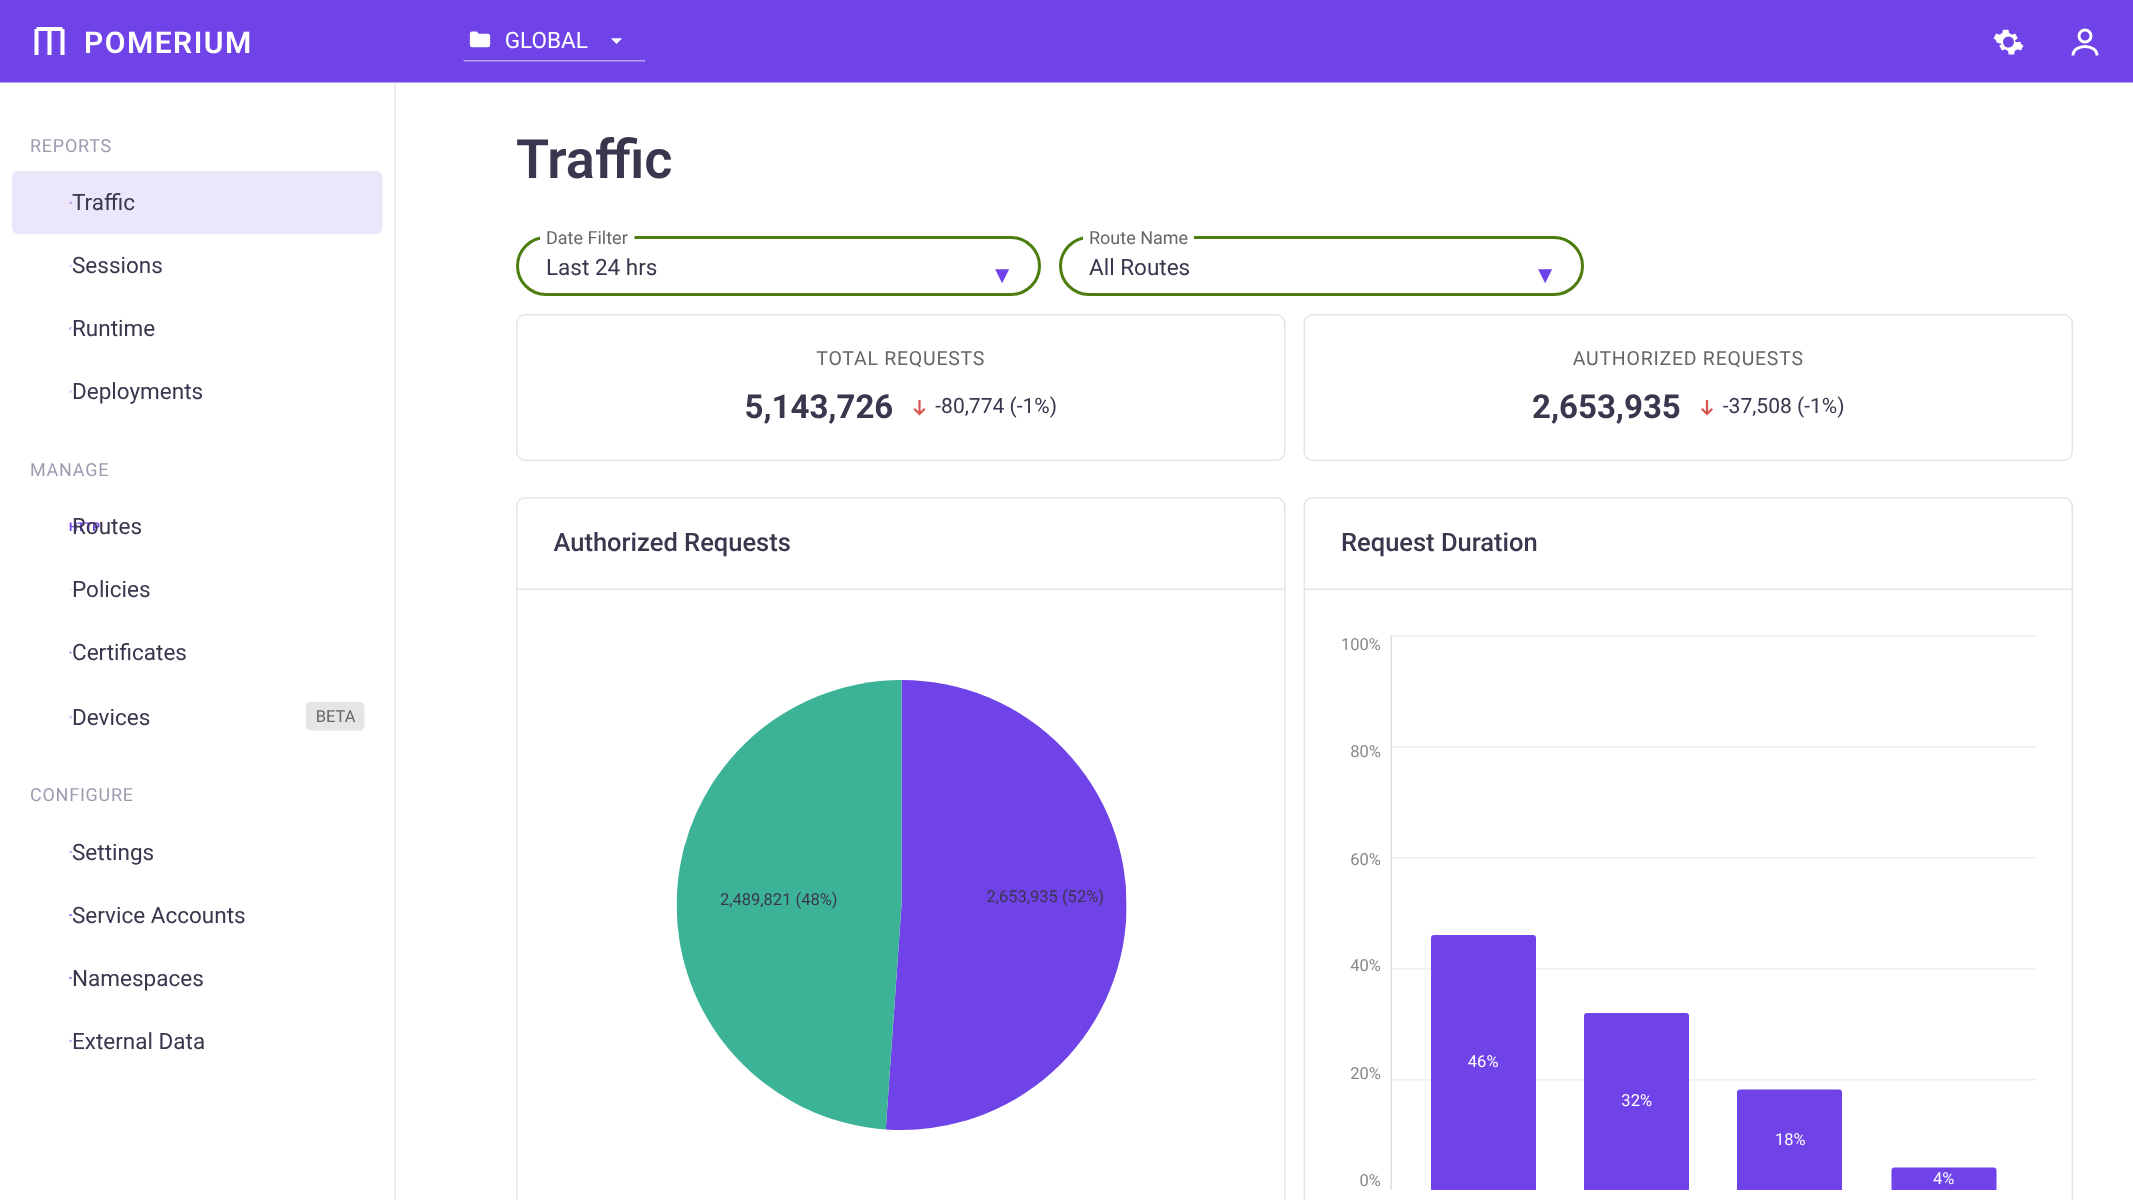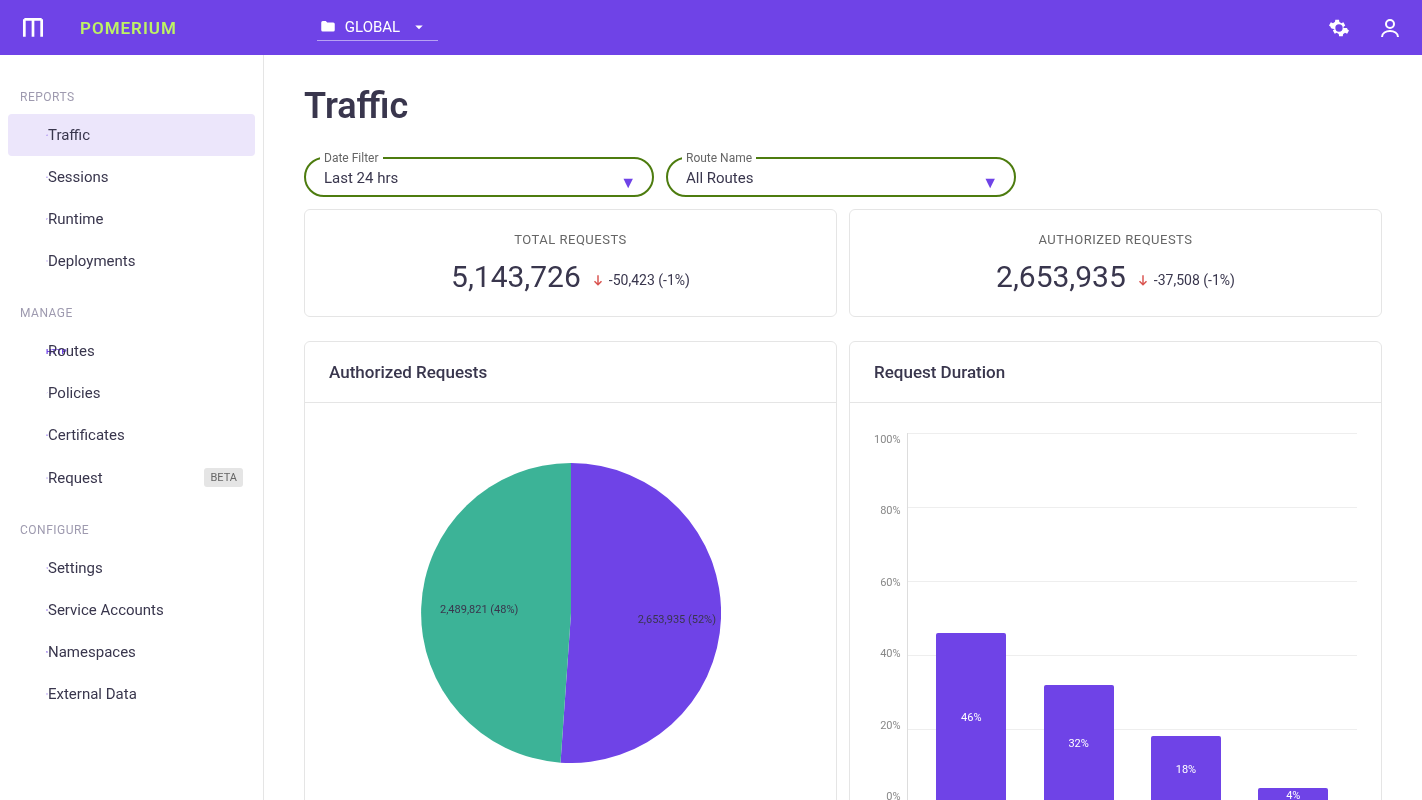--- a/index.html
+++ b/index.html
@@ -1,42 +1,42 @@
 <!DOCTYPE html>
 <html><head>
 <meta charset="utf-8">
 <style>
 * { box-sizing: border-box; margin: 0; padding: 0; }
 body { font-family: -apple-system, BlinkMacSystemFont, "Segoe UI", Roboto, sans-serif; background: #fff; color: #39364d; width: 1422px; height: 800px; overflow: hidden; }
 .header { height: 55px; background: #6f43e7; display: flex; align-items: center; padding: 0 20px; }
-.logo { display: flex; align-items: center; color: #bef264; font-weight: 600; font-size: 17px; letter-spacing: 1px; gap: 24px; }
+.logo { display: flex; align-items: center; color: #ffffff; font-weight: 600; font-size: 20px; letter-spacing: 1px; }
 .logo svg { margin-right: 10px; }
 .namespace-select { margin-left: 140px; display: flex; align-items: center; color: #fff; font-size: 15px; cursor: pointer; border-bottom: 1px solid rgba(255,255,255,0.5); padding: 4px 2px; }
 .namespace-select svg { margin-right: 8px; }
 .header-right { margin-left: auto; display: flex; gap: 28px; align-items: center; }
 .header-right svg { cursor: pointer; }
-.layout { display: flex; height: calc(800px - 55px); }
+.layout { display: flex; height: calc(800px - 55px); gap: 40px; }
 .sidebar { width: 264px; border-right: 1px solid #e5e5e5; padding: 25px 0 0 8px; overflow-y: auto; }
 .section-label { font-size: 12px; color: #9e9aaf; letter-spacing: 0.5px; padding: 10px 0 10px 12px; }
 .nav-item { display: flex; align-items: center; padding: 12px 12px; margin: 0 8px 0 0; border-radius: 4px; cursor: pointer; font-size: 15px; color: #39364d; }
 .nav-item.active { background: #ece6fb; }
 .nav-item .icon { width: 28px; display: inline-flex; color: #6f43e7; padding-left: 26px; }
 .nav-item .badge { margin-left: auto; background: #e5e5e5; color: #666; font-size: 11px; padding: 3px 6px; border-radius: 3px; }
 .main { flex: 1; padding: 30px 40px; overflow-y: auto; }
 .page-title { font-size: 36px; font-weight: 600; margin-bottom: 30px; }
 .filter-row { display: flex; gap: 12px; margin-bottom: 12px; }
 .select { position: relative; width: 350px; border: 2px solid #4d7c0f; border-radius: 22px; padding: 4px 18px 8px; cursor: pointer; }
 .select-label { position: absolute; top: -8px; left: 14px; background: #fff; padding: 0 4px; font-size: 12px; color: #666; }
 .select-value { font-size: 15px; padding-top: 6px; }
 .select-caret { position: absolute; right: 16px; top: 14px; color: #6f43e7; }
 .stats-row { display: flex; gap: 12px; margin-bottom: 24px; }
 .stat { flex: 1; border: 1px solid #e5e5e5; border-radius: 6px; padding: 22px 34px; text-align: center; }
 .stat-label { font-size: 13px; color: #666; letter-spacing: 0.5px; margin-bottom: 12px; }
 .stat-body { display: flex; justify-content: center; align-items: baseline; gap: 10px; }
-.stat-value { font-size: 30px; font-weight: 400; }
+.stat-value { font-size: 22px; font-weight: 700; }
 .trend { display: inline-flex; align-items: center; font-size: 14px; color: #39364d; }
 .trend svg { margin-right: 4px; }
 .panel-row { display: flex; gap: 12px; }
 .panel { flex: 1; border: 1px solid #e5e5e5; border-radius: 6px; }
 .panel-header { padding: 20px 24px; font-size: 17px; font-weight: 500; border-bottom: 1px solid #e5e5e5; }
 .panel-body { padding: 20px 24px; position: relative; }
 .pie-wrap { display: flex; justify-content: center; padding-top: 40px; }
 .pie-label { position: absolute; font-size: 11px; }
 .bar-chart { display: flex; padding-top: 10px; }
 .y-axis { display: flex; flex-direction: column; justify-content: space-between; height: 370px; font-size: 11px; color: #888; text-align: right; padding-right: 6px; }
@@ -141,21 +141,21 @@
         </span>
       <span>Certificates</span>
     </div>
     <div class="nav-item">
       <span class="icon">
           <svg width="16" height="16" viewBox="0 0 24 24" fill="none" stroke="currentColor" stroke-width="2">
             <rect x="4" y="5" width="16" height="11" rx="1"></rect>
             <path d="M2 19h20"></path>
           </svg>
         </span>
-      <span>Request</span>
+      <span>Devices</span>
       <span class="badge">BETA</span>
     </div>
 
     <div class="section-label" style="margin-top:14px">CONFIGURE</div>
     <div class="nav-item">
       <span class="icon">
           <svg width="16" height="16" viewBox="0 0 24 24" fill="currentColor">
             <path d="M12 8a4 4 0 100 8 4 4 0 000-8zm9 4l2 1.6-2 3.4-2.4-.9a7 7 0 01-2 1.2l-.4 2.5h-4l-.4-2.5a7 7 0 01-2-1.2l-2.4.9-2-3.4 2-1.6a7 7 0 010-2.4l-2-1.6 2-3.4 2.4.9a7 7 0 012-1.2L10 3h4l.4 2.5a7 7 0 012 1.2l2.4-.9 2 3.4-2 1.6a7 7 0 010 2.4z"></path>
           </svg>
         </span>
@@ -210,21 +210,21 @@
 
     <div class="stats-row">
       <div class="stat">
         <div class="stat-label">TOTAL REQUESTS</div>
         <div class="stat-body">
           <span class="stat-value">5,143,726</span>
           <span class="trend">
             <svg width="14" height="14" viewBox="0 0 24 24" fill="none" stroke="#d9534f" stroke-width="2.5">
                 <path d="M12 4v16M6 14l6 6 6-6"></path>
               </svg>
-            <span>-50,423 (-1%)</span>
+            <span>-80,774 (-1%)</span>
           </span>
         </div>
       </div>
       <div class="stat">
         <div class="stat-label">AUTHORIZED REQUESTS</div>
         <div class="stat-body">
           <span class="stat-value">2,653,935</span>
           <span class="trend">
             <svg width="14" height="14" viewBox="0 0 24 24" fill="none" stroke="#d9534f" stroke-width="2.5">
                 <path d="M12 4v16M6 14l6 6 6-6"></path>
@@ -239,21 +239,21 @@
       <div class="panel">
         <div class="panel-header">Authorized Requests</div>
         <div class="panel-body">
           <div class="pie-wrap">
             <svg width="300" height="300" viewBox="0 0 200 200">
               <path d="M100 0 A100 100 0 1 1 93 199.75 L100 100 Z" fill="#6f43e7"></path>
               <path d="M93 199.75 A100 100 0 0 1 100 0 L100 100 Z" fill="#3cb397"></path>
             </svg>
           </div>
           <div class="pie-label" style="top:200px; left:135px;">2,489,821 (48%)</div>
-          <div class="pie-label" style="top:210px; right:120px;">2,653,935 (52%)</div>
+          <div class="pie-label" style="top:198px; right:120px;">2,653,935 (52%)</div>
         </div>
       </div>
 
       <div class="panel">
         <div class="panel-header">Request Duration</div>
         <div class="panel-body">
           <div class="bar-chart">
             <div class="y-axis">
               <div class="y-tick">100%</div>
               <div class="y-tick">80%</div>

